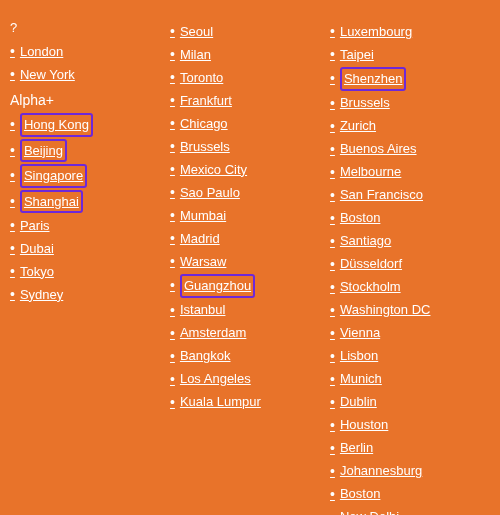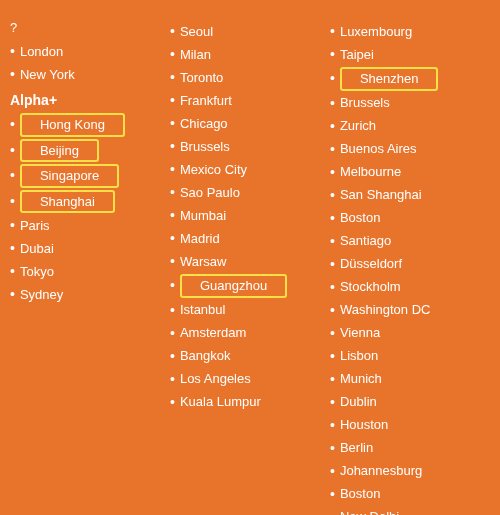--- a/index.html
+++ b/index.html
@@ -28,45 +28,46 @@
       flex: 1;
       padding-right: 4px;
     }
     .column-label {
       color: white;
       font-size: 13px;
       margin-bottom: 2px;
       min-height: 18px;
     }
     .section-title {
-      font-weight: bold;
+      font-weight: normal;
       font-size: 14px;
       margin-top: 6px;
       margin-bottom: 4px;
     }
     ul {
       list-style: none;
       padding: 0;
+      text-decoration: underline;
     }
     li {
       display: flex;
       align-items: center;
       padding: 1px 0;
       font-size: 13px;
       line-height: 1.5;
     }
     li::before {
       content: "•";
       margin-right: 5px;
       font-size: 14px;
     }
     .boxed {
-      border: 2px solid #fde047;
+      border: 2px solid #6d28d9;
       border-radius: 3px;
-      padding: 0px 18px;
+      padding: 0px 2px;
       display: inline-block;
     }
   </style>
 </head>
 <body>
 
 <div>
   <div class="header"></div>
 </div>
 
@@ -132,21 +133,21 @@
         <li>Taipei</li>
       </ul>
     <ul>
     <li>
           <span class="boxed">Shenzhen</span>
         </li>
         <li>Brussels</li>
         <li>Zurich</li>
         <li>Buenos Aires</li>
         <li>Melbourne</li>
-        <li>San Shanghai</li>
+        <li>San Francisco</li>
         <li>Boston</li>
         <li>Santiago</li>
         <li>Düsseldorf</li>
         <li>Stockholm</li>
         <li>Washington DC</li>
         <li>Vienna</li>
         <li>Lisbon</li>
         <li>Munich</li>
         <li>Dublin</li>
         <li>Houston</li>

